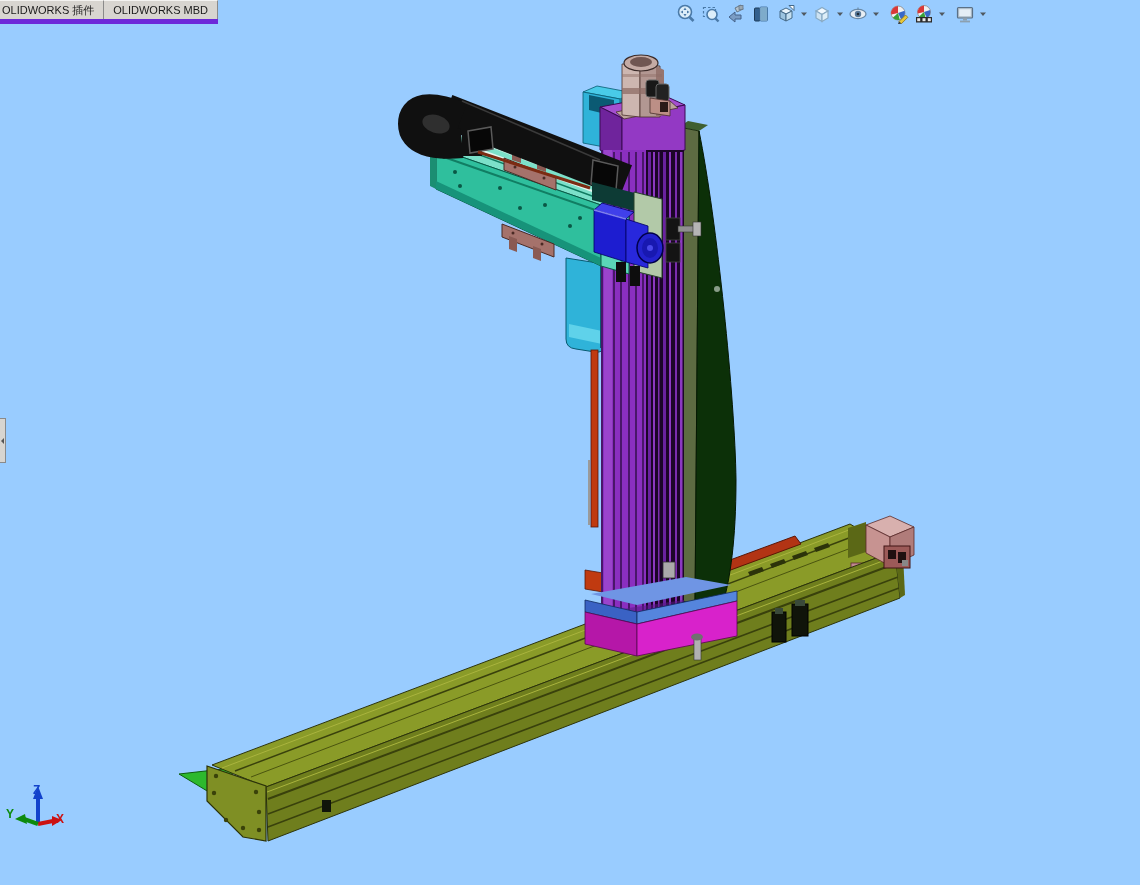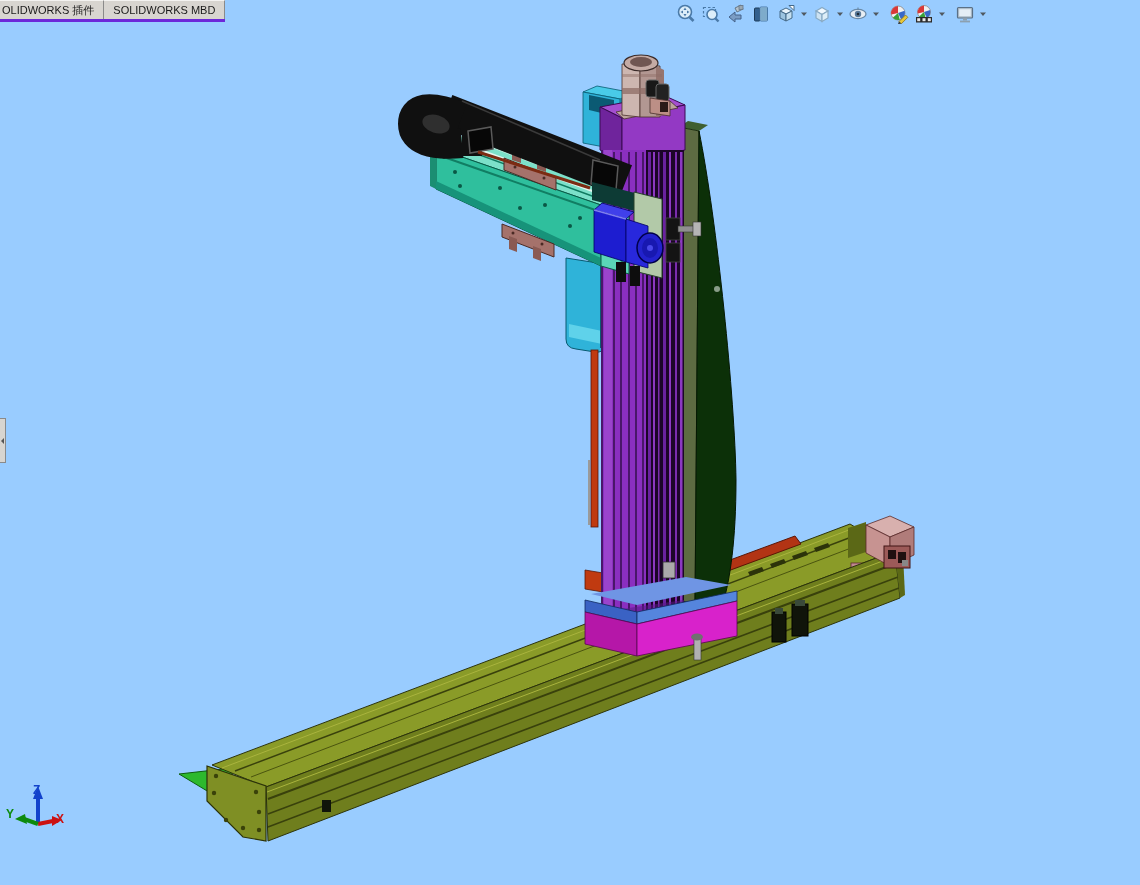--- a/index.html
+++ b/index.html
@@ -1,21 +1,21 @@
 <!DOCTYPE html>
 <html><head>
 <meta charset="utf-8">
 <style>
   html,body{margin:0;padding:0;width:1140px;height:885px;overflow:hidden;
     font-family:"Liberation Sans",sans-serif;}
   .viewport{position:absolute;left:0;top:0;width:1140px;height:885px;background:#99ccff;}
   .scene{position:absolute;left:0;top:0;}
   
   .tabbar{position:absolute;left:0;top:0;height:19px;display:flex;background:#d8d5d0;
-    border-bottom:3px solid #6d28d9;}
+    border-bottom:5px solid #6d28d9;}
   .tab{height:18px;line-height:18px;font-size:11px;color:#1a1a1a;padding:0 9px;
     border-right:1px solid #8a8a8a;border-top:1px solid #f4f3f1;background:#d8d5d0;
     white-space:nowrap;overflow:hidden;}
   .tab.first{border-left:none;padding-left:2px;}
   
   .flyout-tab{position:absolute;left:0;top:418px;width:6px;height:45px;background:#d8d5d0;
     border:1px solid #8a8a8a;border-left:none;box-sizing:border-box;}
   .flyout-tab::after{content:"";position:absolute;left:1px;top:19px;width:0;height:0;
     border-top:3px solid transparent;border-bottom:3px solid transparent;border-right:3px solid #555;}
   
@@ -263,21 +263,21 @@
     <line x1="38" y1="824" x2="24" y2="819" stroke-width="4" stroke="#0d8a0d"></line>
     <polygon points="25,814 27,824 15,819" fill="#0d8a0d"></polygon>
     <text x="33" y="794" fill="#1242cc">Z</text>
     <text x="56" y="823" fill="#cc1111">X</text>
     <text x="6" y="818" fill="#0d8a0d">Y</text>
   </g>
 </svg>
 
 <div class="tabbar">
   <div class="tab first">OLIDWORKS 插件</div>
-  <div class="tab">SOLIDWORKS MBD</div>
+  <div class="tab">OLIDWORKS MBD</div>
 </div>
 
 <div class="flyout-tab"></div>
 
 <div class="hud">
 
   <div class="btn" title="zoom-to-fit">
     <svg width="20" height="20">
       <circle cx="9" cy="8" r="6.5" fill="#dceefa" stroke="#4a7aa8" stroke-width="1.6"></circle>
       <line x1="13.5" y1="13" x2="17.5" y2="17" stroke="#4a7aa8" stroke-width="2.6"></line>

